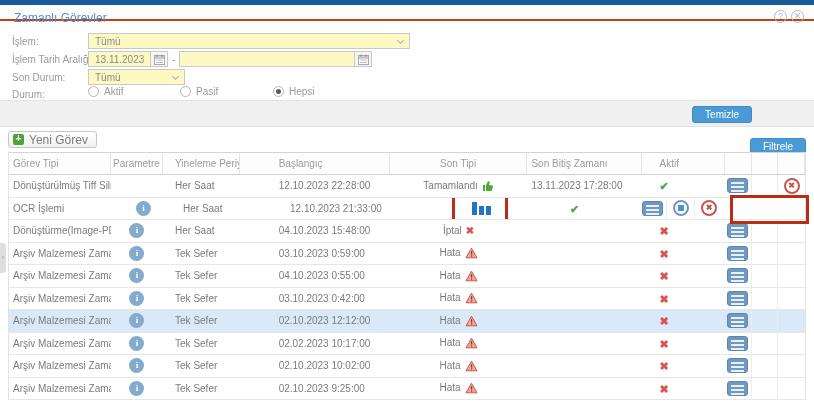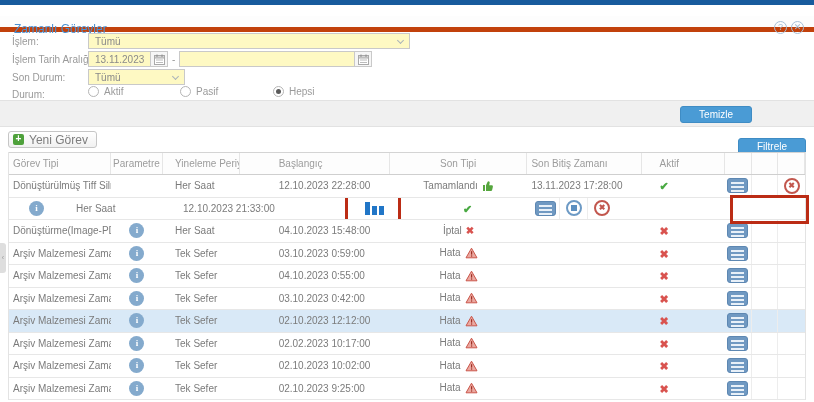--- a/index.html
+++ b/index.html
@@ -3,42 +3,42 @@
 <meta charset="utf-8">
 <style>
   * { margin:0; padding:0; box-sizing:border-box; }
   html,body { background:#fff; }
   .screen {
     position:relative; width:814px; height:402px; overflow:hidden;
     font-family:"Liberation Sans", sans-serif; background:#fff;
   }
   
   .topbar { position:absolute; left:0; top:0; width:814px; height:5px; background:#185b9d; }
-  .titlebar { position:absolute; left:0; top:16px; width:814px; height:16px; background:#fdfdfd; border-bottom:5px solid #c2410c; }
+  .titlebar { position:absolute; left:0; top:5px; width:814px; height:16px; background:#fdfdfd; border-bottom:2px solid #c2410c; }
   .title { position:absolute; left:14px; top:6px; font-size:12px; color:#4a90d2; }
   .win-icons { position:absolute; right:10px; top:5px; display:flex; gap:4px; }
   .circle-btn {
     width:13px; height:13px; border:1px solid #a7c0d8; border-radius:50%;
     color:#a7c0d8; font-size:9px; line-height:11px; text-align:center; cursor:pointer;
   }
   
   .form-label { position:absolute; left:12px; font-size:10px; color:#9a9a9a; }
   .ctrl { position:absolute; height:16px; border:1px solid #c9c9c9; background:#fef9c3; font-size:10px; color:#8a8a8a; }
   .ctrl .val { position:absolute; left:6px; top:2px; }
   .chev { position:absolute; right:6px; top:4px; width:5px; height:5px; border-right:1px solid #aab3ba; border-bottom:1px solid #aab3ba; transform:rotate(45deg); }
   .cal-btn { position:absolute; right:0; top:0; width:17px; height:14px; border-left:1px solid #c9c9c9; background:#f6f6f6; display:flex; align-items:center; justify-content:center; }
   .dash { position:absolute; font-size:10px; color:#999; }
   .radio-group-item { position:absolute; display:flex; align-items:center; gap:5px; cursor:pointer; }
   .radio { width:11px; height:11px; border:1px solid #b5b5b5; border-radius:50%; background:#fff; position:relative; }
   .radio.checked::after { content:""; position:absolute; left:2px; top:2px; width:5px; height:5px; border-radius:50%; background:#5a5a5a; }
   .radio-label { font-size:10px; color:#9a9a9a; }
   
   .btnbar { position:absolute; left:0; top:100px; width:814px; height:27px; background:#f0f0f0; border-top:1px solid #e2e2e2; border-bottom:1px solid #e2e2e2; }
   .btn-blue {
-    position:absolute; top:5px; height:17px; padding:0 18px; background:#4a9bd5; border:1px solid #3f8cc4;
+    position:absolute; top:5px; height:17px; padding:0 12px; background:#4a9bd5; border:1px solid #3f8cc4;
     border-radius:3px; color:#fff; font-size:10px; line-height:15px; cursor:pointer;
   }
   .newbtn {
     position:absolute; left:8px; top:131px; height:17px; padding:0 8px 0 4px; display:flex; align-items:center; gap:5px;
     background:linear-gradient(#ffffff,#f1f1f1); border:1px solid #c6c6c6; border-radius:3px; cursor:pointer;
   }
   .plus-ic { width:11px; height:11px; background:#4ea13b; border-radius:2px; color:#fff; font-size:10px; line-height:10px; text-align:center; font-weight:bold; }
   .newbtn-label { font-size:12px; color:#7d7d7d; }
   
   .table { position:absolute; left:8px; top:152px; width:798px; border-left:1px solid #e3e3e3; border-right:1px solid #e3e3e3; }
@@ -195,20 +195,21 @@
           </div>
       <div class="td c-act">
             <span class="stop-ic" style="visibility: hidden;"></span>
           </div>
       <div class="td c-act">
             <span class="cancel-ic">✖</span>
 
       </div>
     </div>
         <div class="tr">
+      <div class="td c-type">OCR İşlemi</div>
       <div class="td c-param">
         <span class="info-ic">i</span>
       </div>
       <div class="td c-period">Her Saat</div>
       <div class="td c-start">12.10.2023 21:33:00</div>
       <div class="td c-status">
         <span></span>
 
         <span class="bars-ic">
               <i class="b1"></i>

